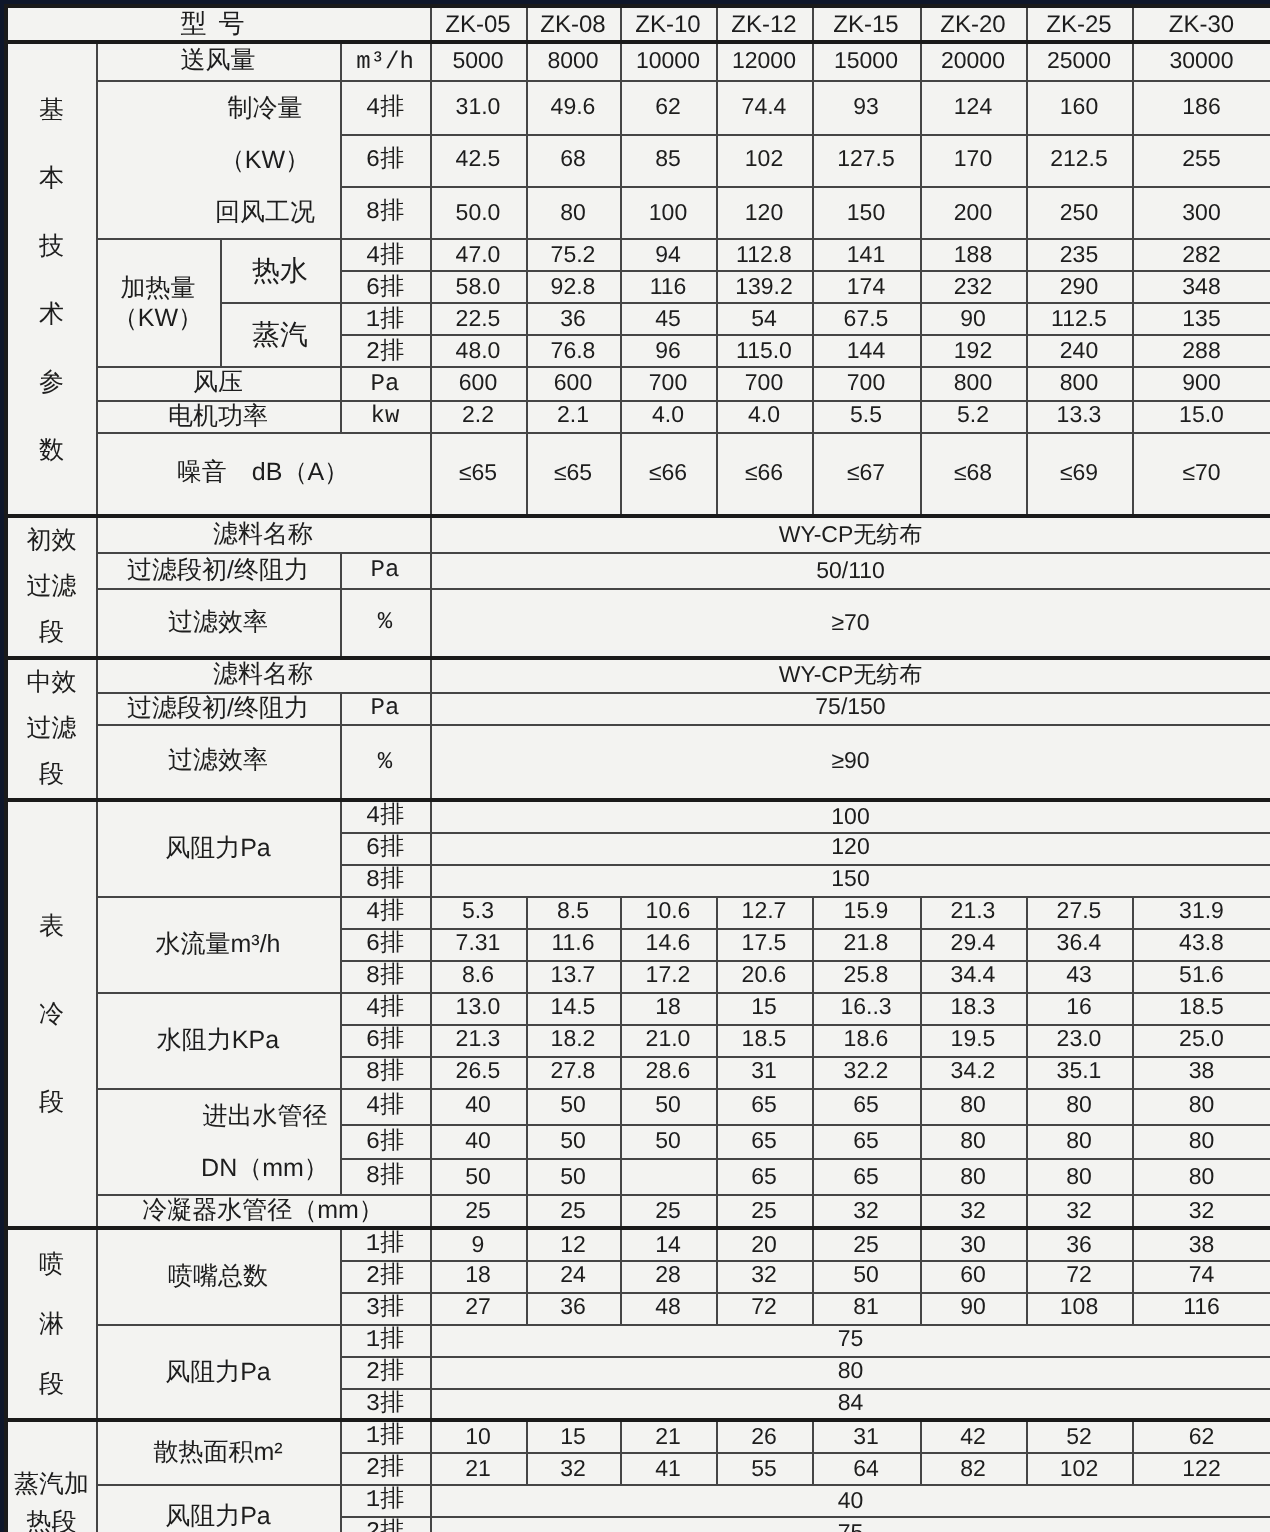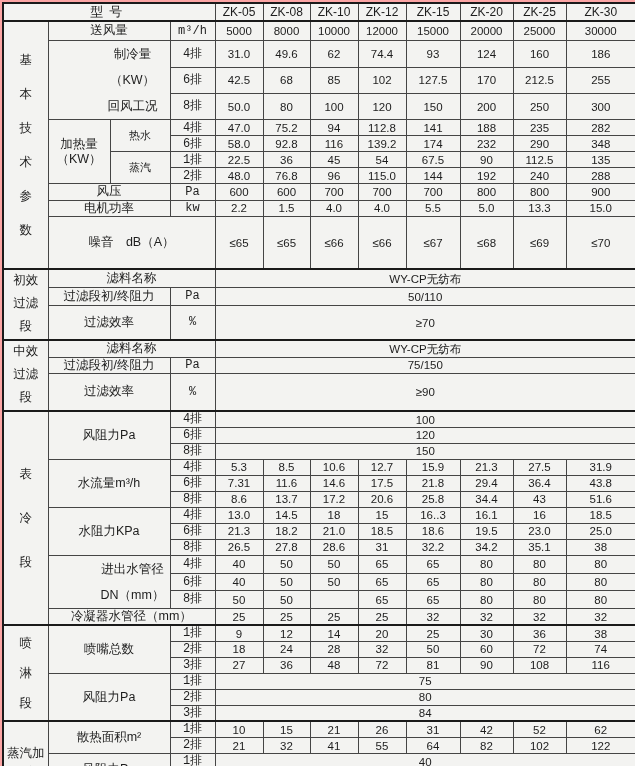--- a/index.html
+++ b/index.html
@@ -3,49 +3,49 @@
 <meta charset="utf-8">
 <style>
   html,body{margin:0;padding:0;}
   body{
     background:#f1f1ef;
     font-family:"Liberation Sans","DejaVu Sans",sans-serif;
     color:#1d1d1d;
   }
   .sheet{
     width:635px;height:766px;box-sizing:border-box;
-    padding:2px 2px;background:#fca5a5;
+    padding:2px 2px;background:#0f172a;
   }
   table.spec{
     border-collapse:collapse;table-layout:fixed;
     width:631px;background:#f3f3f1;
     border:2px solid #1a1a1a;
   }
   td{
     border:1px solid #454545;
     text-align:center;vertical-align:middle;
     font-size:11.5px;line-height:1.22;
     padding:0 1px;overflow:hidden;
     white-space:pre-line;
   }
   tr{height:16px;}
   tr.h20{height:20px;}
-  tr.h42{height:53px;}
+  tr.h42{height:42px;}
   tr.h32{height:32px;}
   tr.h38{height:38px;}
   tr.h18{height:18px;}
   tr.sec-start td{border-top:2px solid #1a1a1a;}
   td.corner{font-size:13px;letter-spacing:6px;}
   td.mdl{font-size:12px;text-align:center;}
   td.lab{font-size:12.5px;}
-  td.sub{font-size:11px;}
+  td.sub{font-size:14px;}
   td.unit{font-size:12px;font-family:Liberation Mono, monospace;}
   td.sec{font-size:12.5px;}
   td.lh34{line-height:34px;}
-  td.lh23{line-height:23px;font-family:Liberation Mono, monospace;}
+  td.lh23{line-height:23px;}
   td.lh44{line-height:44px;}
   td.lh30{line-height:30px;}
   td.lh19{line-height:19px;margin-top:38px;}
   td.lh26{line-height:26px;padding-left:48px;}
 </style>
 </head>
 <body>
 
 <div class="sheet">
   <table class="spec">
@@ -185,25 +185,25 @@
           <td class="val">700</td>
           <td class="val">700</td>
           <td class="val">800</td>
           <td class="val">800</td>
           <td class="val">900</td>
         </tr>
         <tr>
           <td colspan="2" class="lab">电机功率</td>
           <td class="unit">kw</td>
           <td class="val">2.2</td>
-          <td class="val">1.5</td>
+          <td class="val">2.1</td>
           <td class="val">4.0</td>
           <td class="val">4.0</td>
           <td class="val">5.5</td>
-          <td class="val">5.0</td>
+          <td class="val">5.2</td>
           <td class="val">13.3</td>
           <td class="val">15.0</td>
         </tr>
         <tr class="h42">
           <td colspan="3" class="lab">噪音　dB（A）</td>
           <td class="val">≤65</td>
           <td class="val">≤65</td>
           <td class="val">≤66</td>
           <td class="val">≤66</td>
           <td class="val">≤67</td>
@@ -296,21 +296,21 @@
           <td class="val">51.6</td>
         </tr>
         <tr>
           <td colspan="2" rowspan="3" class="lab">水阻力KPa</td>
           <td class="unit">4排</td>
           <td class="val">13.0</td>
           <td class="val">14.5</td>
           <td class="val">18</td>
           <td class="val">15</td>
           <td class="val">16..3</td>
-          <td class="val">16.1</td>
+          <td class="val">18.3</td>
           <td class="val">16</td>
           <td class="val">18.5</td>
         </tr>
         <tr>
           <td class="unit">6排</td>
           <td class="val">21.3</td>
           <td class="val">18.2</td>
           <td class="val">21.0</td>
           <td class="val">18.5</td>
           <td class="val">18.6</td>

